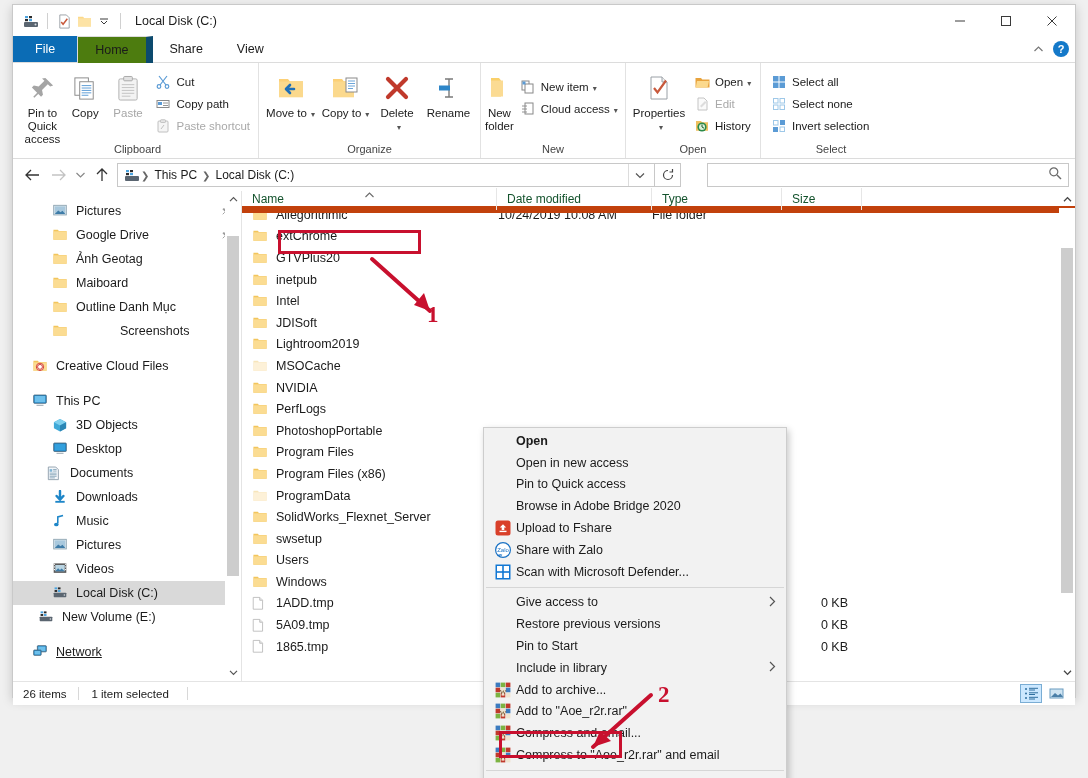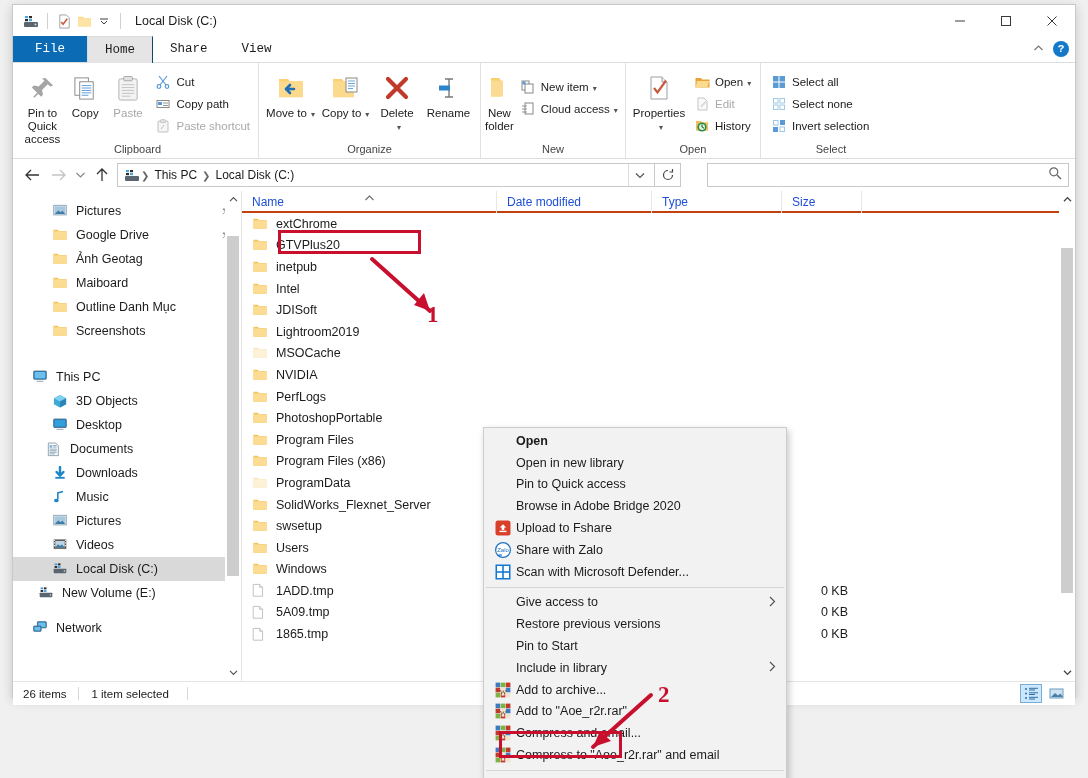--- a/index.html
+++ b/index.html
@@ -41,28 +41,27 @@
   .wincontrol svg { display:block; }
 
   
   #tabstrip {
     position: relative;
     height: 26px;
     background: #ffffff;
     display: flex;
     align-items: flex-end;
     border-bottom: 1px solid #dcdcdc;
-    font-family: Liberation Mono, monospace;
   }
   .tab {
     height: 26px; line-height: 26px; padding: 0 17px;
     font-size: 12.5px; color:#1b1b1b; position:relative;
   }
   .tab.file { background:#0b6cb5; color:#fff; font-weight:400; padding:0 22px; }
-  .tab.active { background:#e5e5e5; border-left:1px solid #dcdcdc; border-right:1px solid #0c4a6e;
+  .tab.active { background:#4d7c0f; border-left:1px solid #dcdcdc; border-right:7px solid #0c4a6e;
                 border-top:1px solid #dcdcdc; margin-bottom:-1px; height:27px; line-height:26px; }
   .tabstrip-right { position:absolute; right:6px; top:3px; display:flex; align-items:center; gap:9px; }
   .help-circ { width:16px;height:16px;border-radius:50%;background:#1479c9;color:#fff;
                font-size:11px;font-weight:bold;display:flex;align-items:center;justify-content:center; }
 
   
   #ribbon {
     height: 96px; background:#ffffff; border-bottom:1px solid #dcdcdc;
     display:flex; align-items:stretch; padding-left:4px;
   }
@@ -114,22 +113,22 @@
   .navspacer { height:11px; }
 
   #navscroll { position:absolute; right:0; top:0; width:16px; height:100%; background:#fff;
                display:flex; flex-direction:column; align-items:center; }
   .sb-arrow { height:17px; width:16px; display:flex; align-items:center; justify-content:center;
               color:#5a5a5a; font-size:9px;}
   .sb-track { flex:1; width:16px; background:#fff; position:relative; }
   .sb-thumb { position:absolute; left:2px; width:12px; background:#cdcdcd; }
 
   #filepane { flex:1; position:relative; }
-  #colheader { height:22px; display:flex; align-items:flex-start; border-bottom:2px solid #c2410c;
-               font-size:12px; color:#1d4ed8; background:#fff; position:relative; }
+  #colheader { height:22px; display:flex; align-items:center; border-bottom:7px solid #c2410c;
+               font-size:12px; color:#14532d; background:#fff; position:relative; }
   .colh { height:22px; line-height:22px; padding-left:10px; border-right:1px solid #e6e6e6; position:relative;}
   .sortcaret { position:absolute; font-size:9px; color:#777; }
 
   .filerow { height:21.6px; display:flex; align-items:center; font-size:12.5px; color:#1b1b1b; position:relative;}
   .filerow.selected { background:#cce8ff; }
   .fname { display:flex; align-items:center; width:255px; padding-left:10px; }
   .fname .ficon { width:17px; height:16px; margin-right:7px; flex:0 0 17px; display:flex;align-items:center;}
   .fdate { width:155px; color:#1b1b1b; padding-left:1px;}
   .ftype { width:130px; }
   .fsize { width:80px; text-align:right; padding-right:14px; color:#1b1b1b;}
@@ -596,30 +595,41 @@
           </div>
           <div class="navitem" style="padding-left: 38px;">
             <span class="nicon">
               <svg width="16" height="14" viewBox="0 0 16 16">
                 <path d="M0.5 2 h5 l1.2 1.5 H15.5 v10 H0.5 z" fill="#f2c55c"></path>
                 <path d="M0.5 3.8 h15 v9.7 H0.5 z" fill="#fbdc92"></path>
               </svg>
             </span>
             <span>Outline Danh Mục</span>
           </div>
-          <div class="navitem" style="padding-left: 38px;">
+          <div class="navitem" style="padding-left: 38px; gap: 44px;">
             <span class="nicon">
               <svg width="16" height="14" viewBox="0 0 16 16">
                 <path d="M0.5 2 h5 l1.2 1.5 H15.5 v10 H0.5 z" fill="#f2c55c"></path>
                 <path d="M0.5 3.8 h15 v9.7 H0.5 z" fill="#fbdc92"></path>
               </svg>
             </span>
             <span>Screenshots</span>
           </div>
           <div class="navspacer"></div>
+          <div class="navitem" style="padding-left: 18px;">
+            <span class="nicon">
+              <svg width="16" height="14" viewBox="0 0 16 16">
+                <path d="M0.5 2 h5 l1.2 1.5 H15.5 v10 H0.5 z" fill="#f2c55c"></path>
+                <path d="M0.5 3.8 h15 v9.7 H0.5 z" fill="#fbdc92"></path>
+                <circle cx="8" cy="9" r="4.2" fill="#fff" stroke="#d23b2e" stroke-width="1.1"></circle>
+                <path d="M5.2 9 a2.8 2.8 0 0 1 5.6 0 a2.8 2.8 0 0 1 -5.6 0" fill="none" stroke="#d23b2e" stroke-width="1.1"></path>
+              </svg>
+            </span>
+            <span>Creative Cloud Files</span>
+          </div>
           <div class="navspacer"></div>
           <div class="navitem" style="padding-left: 18px;">
             <span class="nicon">
               <svg width="16" height="14" viewBox="0 0 16 16">
                 <rect x="0.8" y="1.2" width="14.4" height="9.4" rx="0.8" fill="#1e86c8" stroke="#4a6a80"></rect>
                 <rect x="2" y="2.3" width="12" height="7.2" fill="#6dc0ec"></rect>
                 <path d="M4 12.3 h8 v1.2 H4 z" fill="#9aa8b2"></path>
               </svg>
             </span>
             <span>This PC</span>
@@ -722,21 +732,21 @@
                 <rect x="1.8" y="1.6" width="3" height="2.2" fill="#4aa3df"></rect>
                 <rect x="5.6" y="1.6" width="3" height="2.2" fill="#2a2a2a"></rect>
                 <rect x="1.8" y="4.6" width="3" height="2.2" fill="#2a2a2a"></rect>
                 <rect x="5.6" y="4.6" width="3" height="2.2" fill="#4aa3df"></rect>
                 <circle cx="13" cy="10.2" r="0.9" fill="#d8dde2"></circle>
               </svg>
             </span>
             <span>New Volume (E:)</span>
           </div>
           <div class="navspacer"></div>
-          <div class="navitem" style="padding-left: 18px;">
+          <div class="navitem" style="padding-left: 18px; text-decoration: underline;">
             <span class="nicon">
               <svg width="16" height="14" viewBox="0 0 16 16">
                 <rect x="5" y="0.8" width="10.2" height="7" rx="0.7" fill="#1e86c8" stroke="#4a6a80"></rect>
                 <rect x="6" y="1.8" width="8.2" height="5" fill="#6dc0ec"></rect>
                 <rect x="0.8" y="5.8" width="8.5" height="6" rx="0.7" fill="#1e86c8" stroke="#4a6a80"></rect>
                 <rect x="1.8" y="6.8" width="6.5" height="4" fill="#6dc0ec"></rect>
               </svg>
             </span>
             <span>Network</span>
           </div>
@@ -767,20 +777,34 @@
                 <path d="M1.5 6 L5.5 2 L9.5 6" stroke="#6a6a6a" stroke-width="1.1" fill="none"></path>
               </svg>
           </span>
         </div>
         <div class="colh" style="width:155px;">Date modified</div>
         <div class="colh" style="width:130px;">Type</div>
         <div class="colh" style="width:80px;">Size</div>
       </div>
 
       <div id="file-rows" style="overflow:hidden; height:466px;">
+          <div class="filerow" style="margin-top: -9px;">
+            <div class="fname">
+              <span class="ficon">
+                <svg width="16" height="14" viewBox="0 0 16 16">
+                  <path d="M0.5 2 h5 l1.2 1.5 H15.5 v10 H0.5 z" fill="#f2c55c"></path>
+                  <path d="M0.5 3.8 h15 v9.7 H0.5 z" fill="#fbdc92"></path>
+                </svg>
+              </span>
+              <span>Allegorithmic</span>
+            </div>
+            <div class="fdate">10/24/2019 10:08 AM</div>
+            <div class="ftype">File folder</div>
+            <div class="fsize"></div>
+          </div>
           <div class="filerow">
             <div class="fname">
               <span class="ficon">
                 <svg width="16" height="14" viewBox="0 0 16 16">
                   <path d="M0.5 2 h5 l1.2 1.5 H15.5 v10 H0.5 z" fill="#f2c55c"></path>
                   <path d="M0.5 3.8 h15 v9.7 H0.5 z" fill="#fbdc92"></path>
                 </svg>
               </span>
               <span>extChrome</span>
             </div>
@@ -1073,21 +1097,21 @@
       </div>
     </div>
 
     <div id="ctxmenu">
         <div class="mi bold">
           <span class="micon"></span>
           <span class="mlbl">Open</span>
         </div>
         <div class="mi">
           <span class="micon"></span>
-          <span class="mlbl">Open in new library</span>
+          <span class="mlbl">Open in new access</span>
         </div>
         <div class="mi">
           <span class="micon"></span>
           <span class="mlbl">Pin to Quick access</span>
         </div>
         <div class="mi">
           <span class="micon"></span>
           <span class="mlbl">Browse in Adobe Bridge 2020</span>
         </div>
         <div class="mi">

